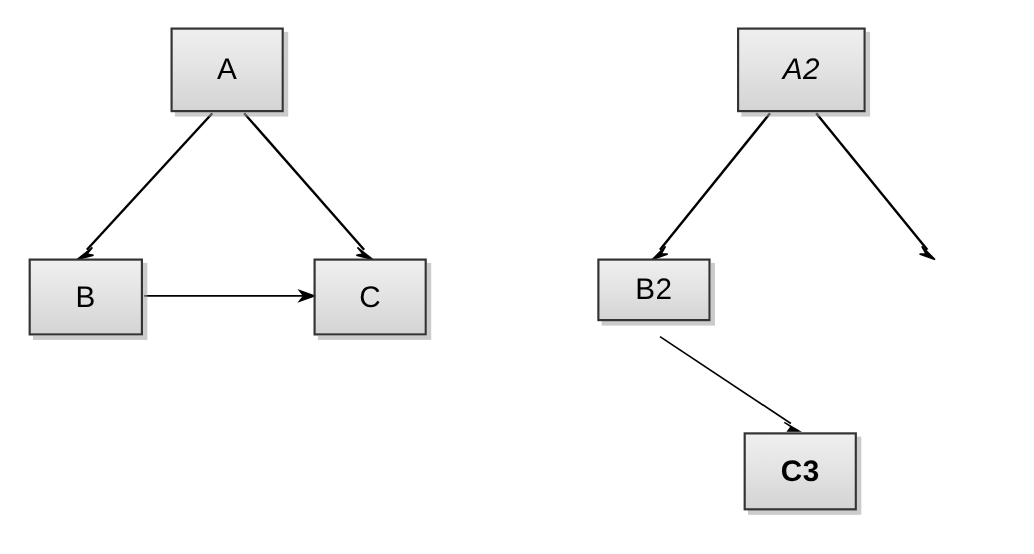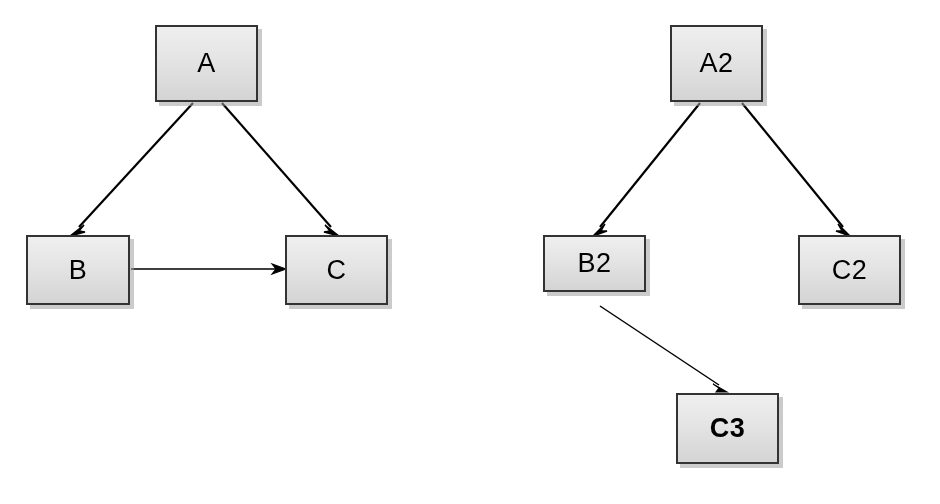--- a/index.html
+++ b/index.html
@@ -89,29 +89,26 @@
   </div>
 
   <div class="node" style="left:26px; top:235px; width:104px; height:70px;">
     <span class="node-label">B</span>
   </div>
 
   <div class="node" style="left:285px; top:235px; width:103px; height:70px;">
     <span class="node-label">C</span>
   </div>
 
-  <div class="node" style="left:670px; top:25px; width:93px; height:77px;">
+  <div class="node" style="left:670px; top:25px; width:117px; height:77px;font-style:italic;">
     <span class="node-label">A2</span>
   </div>
 
   <div class="node" style="left:543px; top:235px; width:103px; height:57px;">
     <span class="node-label">B2</span>
   </div>
 
-  <div class="node" style="left:798px; top:235px; width:103px; height:70px;">
-    <span class="node-label">C2</span>
-  </div>
 
   <div class="node" style="left:676px; top:393px; width:103px; height:71px;font-weight:bold;">
     <span class="node-label">C3</span>
   </div>
 
 </div>
 
 </body></html>

